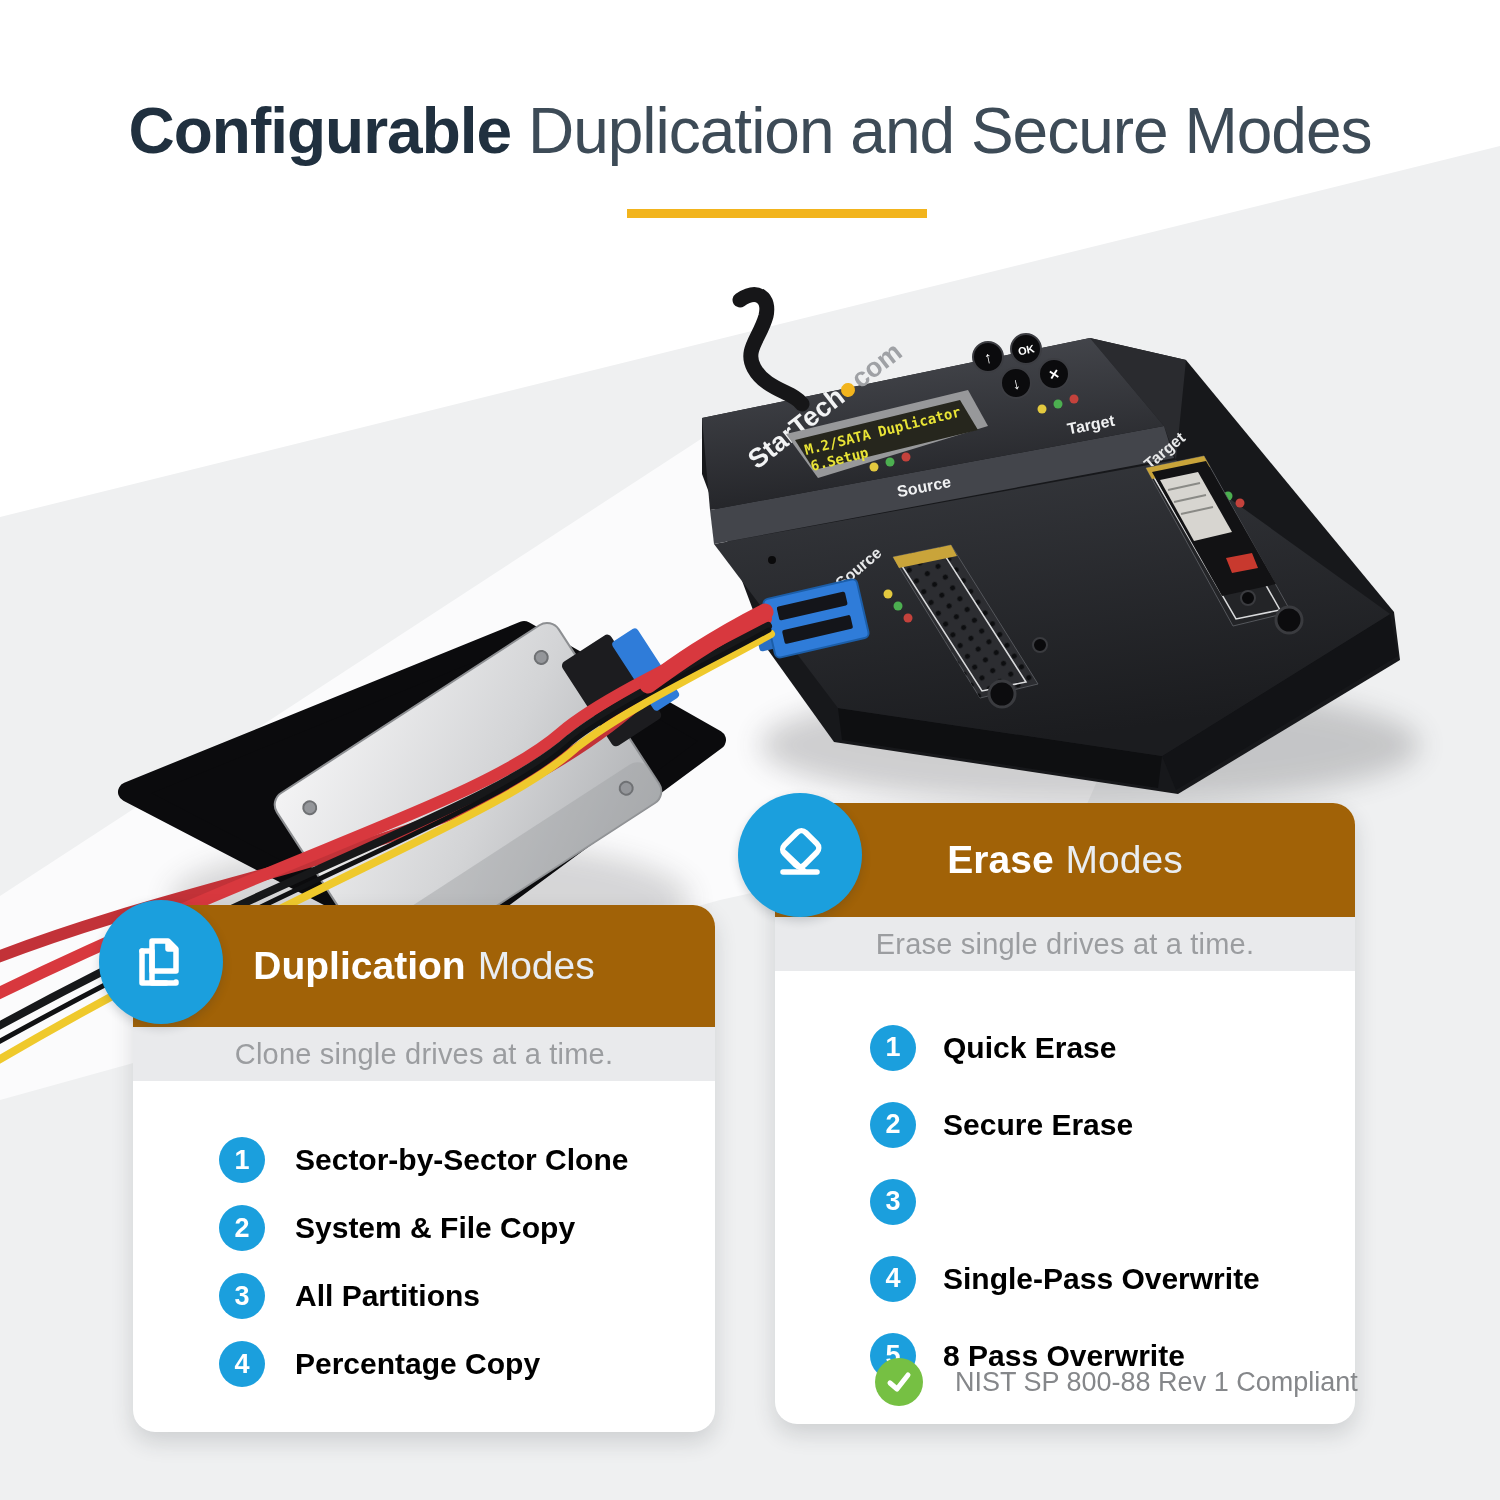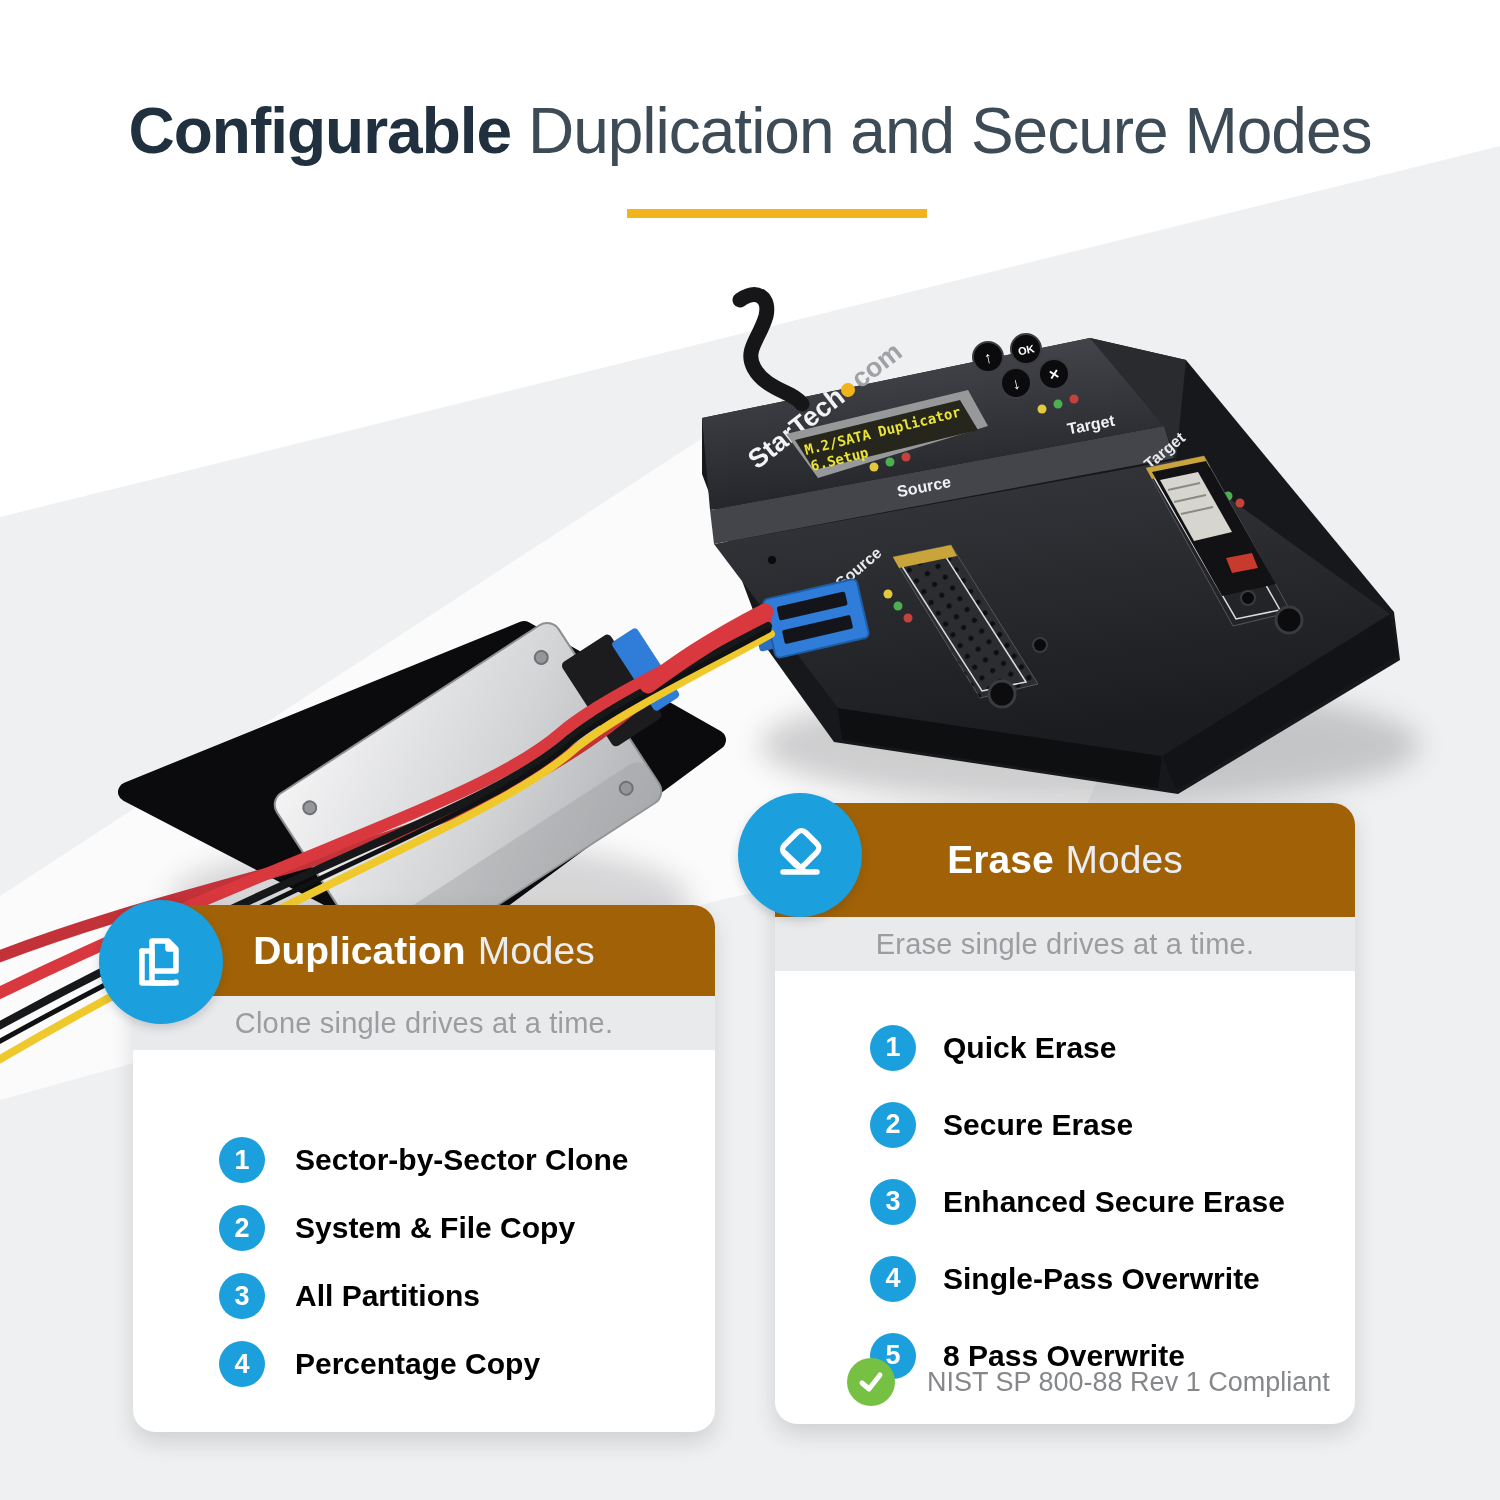--- a/index.html
+++ b/index.html
@@ -27,21 +27,21 @@
     position:absolute;background:#ffffff;border-radius:10px 22px 22px 22px;
     box-shadow:0 10px 22px rgba(40,45,50,0.16);z-index:5;
   }
   .card-dup{left:133px;top:905px;width:582px;height:527px;}
   .card-erase{left:775px;top:803px;width:580px;height:621px;}
   .card-header{
     background:#a16207;border-radius:10px 22px 0 0;
     display:flex;align-items:center;justify-content:center;
     color:#fff;font-size:39px;white-space:nowrap;
   }
-  .card-dup .card-header{height:91px;}
+  .card-dup .card-header{height:122px;}
   .card-erase .card-header{height:114px;}
   .card-header .emph{font-weight:700;}
   .card-header .rest{font-weight:300;margin-left:12px;color:#E9EDF1;}
   .card-sub{
     background:#E9EAEC;height:54px;display:flex;align-items:center;justify-content:center;
     color:#9B9DA0;font-size:29px;font-weight:400;letter-spacing:0.2px;
   }
   .badge-circle{
     position:absolute;width:124px;height:124px;border-radius:50%;
     background:#1B9FDD;display:flex;align-items:center;justify-content:center;
@@ -58,21 +58,21 @@
   .num{
     width:46px;height:46px;border-radius:50%;background:#1B9FDD;flex:0 0 46px;
     color:#fff;font-size:27px;font-weight:700;
     display:flex;align-items:center;justify-content:center;
   }
   .card-dup .row .label{margin-left:30px;}
   .card-erase .row .label{margin-left:27px;}
   .row .label{color:#000000;font-size:30px;font-weight:700;white-space:nowrap;}
   .nist-row{
     position:absolute;left:0;right:0;top:553px;height:52px;
-    display:flex;align-items:center;padding-left:72px;
+    display:flex;align-items:center;padding-left:100px;
   }
   .check-circle{
     width:48px;height:48px;border-radius:50%;background:#76C043;flex:0 0 48px;
     display:flex;align-items:center;justify-content:center;
   }
   .nist-label{margin-left:32px;color:#85878A;font-size:27px;font-weight:400;white-space:nowrap;}
 </style>
 </head>
 <body>
 
@@ -302,21 +302,20 @@
     <div class="row">
       <span class="num">1</span>
       <span class="label">Quick Erase</span>
     </div>
     <div class="row">
       <span class="num">2</span>
       <span class="label">Secure Erase</span>
     </div>
     <div class="row">
       <span class="num">3</span>
-      <span class="label">Enhanced Secure Erase</span>
     </div>
     <div class="row">
       <span class="num">4</span>
       <span class="label">Single-Pass Overwrite</span>
     </div>
     <div class="row">
       <span class="num">5</span>
       <span class="label">8 Pass Overwrite</span>
     </div>
   </div>

